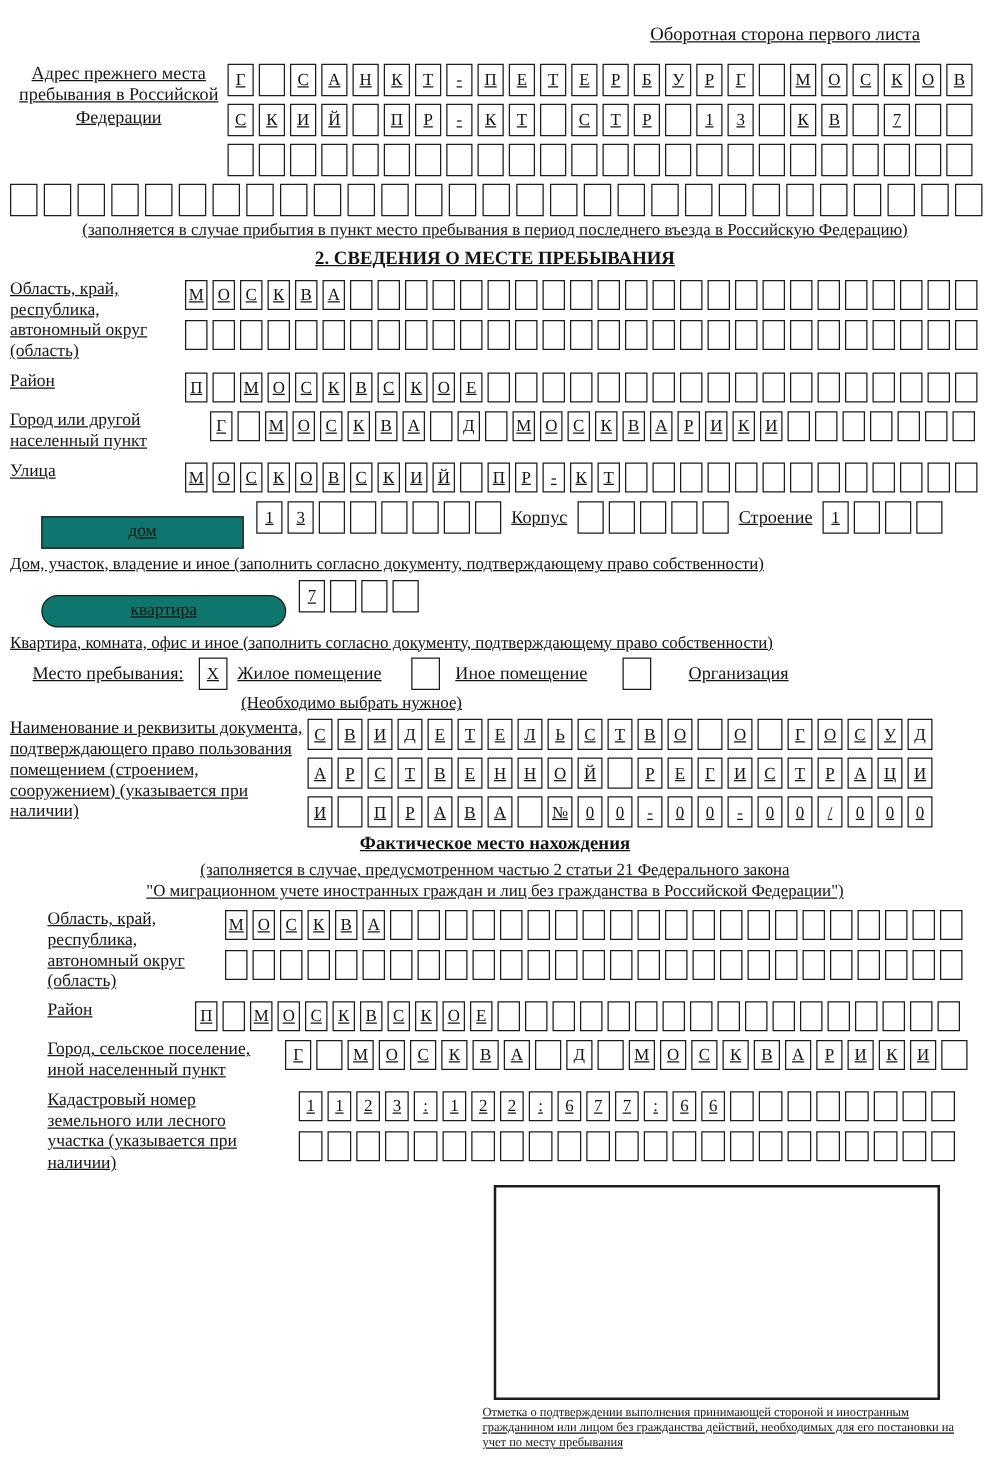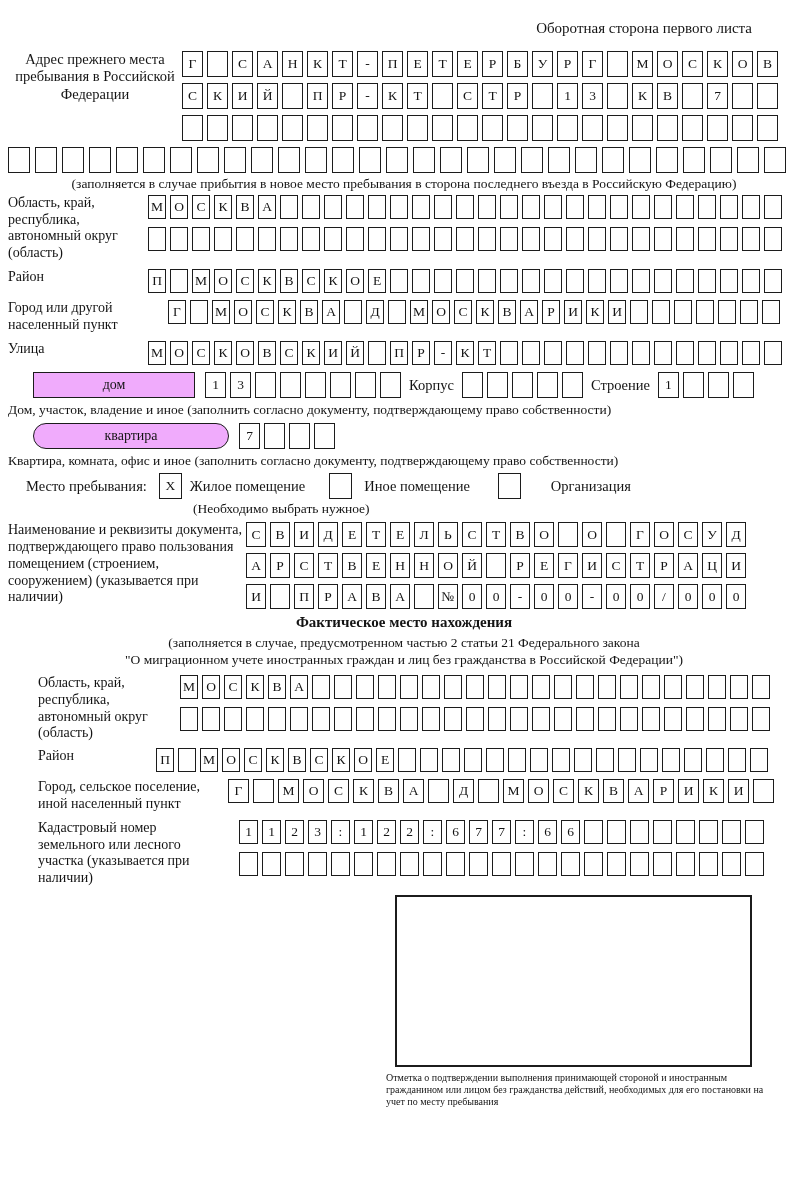--- a/index.html
+++ b/index.html
@@ -1,17 +1,17 @@
 <!DOCTYPE html>
 <html><head>
 <meta charset="utf-8">
 <style>
   html,body{margin:0;padding:0;background:#fff;}
   body{width:800px;height:1180px;overflow:hidden;font-family:"Liberation Serif",serif;color:#141414;}
-  .page{padding:8px 0 0 8px;box-sizing:border-box;width:800px;}
+  .page{padding:8px 16px 0 8px;box-sizing:border-box;width:800px;text-decoration:underline;}
 
   .hdr-note{text-align:right;font-size:15px;padding-right:48px;margin-top:12px;margin-bottom:14px;}
 
   .frow{display:flex;align-items:flex-start;}
   .flabel{font-size:14px;line-height:1.2;}
 
   .cells{display:flex;gap:4px;}
   .cell{box-sizing:border-box;flex:0 0 auto;width:var(--cw,18px);height:var(--ch,24px);
         border:1.6px solid #1c1c1c;display:flex;align-items:center;justify-content:center;
         font-size:13.5px;background:#fff;}
@@ -26,21 +26,21 @@
   .cf28{--cw:18px;--ch:24px;}
   .cf22{--cw:21px;--ch:24px;}
   .ccad{--cw:19px;--ch:24px;}
   .chouse{--cw:21px;--ch:26px;}
 
   .note{font-size:13.5px;line-height:1.25;}
   .center{text-align:center;}
   .sec-title{font-weight:bold;font-size:15px;text-align:center;margin:6px 0 8px 0;}
 
   .wide-box{box-sizing:border-box;border:1.6px solid #1c1c1c;height:26px;display:flex;
-            align-items:center;justify-content:center;font-size:14px;background:#f0abfc;}
+            align-items:center;justify-content:center;font-size:14px;background:#0f766e;margin-top:12px;}
 
   .inline-lbl{font-size:14.5px;line-height:26px;}
 
   .stamp-box{box-sizing:border-box;margin-left:387px;width:357px;height:172px;border:2px solid #1c1c1c;background:#fff;}
   .stamp-caption{margin-left:378px;width:386px;text-align:left;font-size:10px;line-height:1.22;margin-top:5px;}
 
   .mb7{margin-bottom:7px;} .mb6{margin-bottom:6px;} .mb4{margin-bottom:4px;} .mb2{margin-bottom:2px;}
 </style>
 </head>
 <body>
@@ -156,22 +156,23 @@
       <span class="cell"></span>
       <span class="cell"></span>
       <span class="cell"></span>
       <span class="cell"></span>
       <span class="cell"></span>
       <span class="cell"></span>
       <span class="cell"></span>
       <span class="cell"></span>
       <span class="cell"></span>
     </div>
-  <div class="note center mb2" style="margin-top:3px;">(заполняется в случае прибытия в новое место пребывания в сторона последнего въезда в Российскую Федерацию)</div>
-
+  <div class="note center mb2" style="margin-top:3px;">(заполняется в случае прибытия в пункт место пребывания в период последнего въезда в Российскую Федерацию)</div>
+
+  <div class="sec-title">2. СВЕДЕНИЯ О МЕСТЕ ПРЕБЫВАНИЯ</div>
 
   <div class="frow mb7">
     <div class="flabel" style="width:140px;">Область, край, республика, автономный округ (область)</div>
     <div class="rows-stack">
       <div class="cells c29">
           <span class="cell">М</span>
           <span class="cell">О</span>
           <span class="cell">С</span>
           <span class="cell">К</span>
           <span class="cell">В</span>

